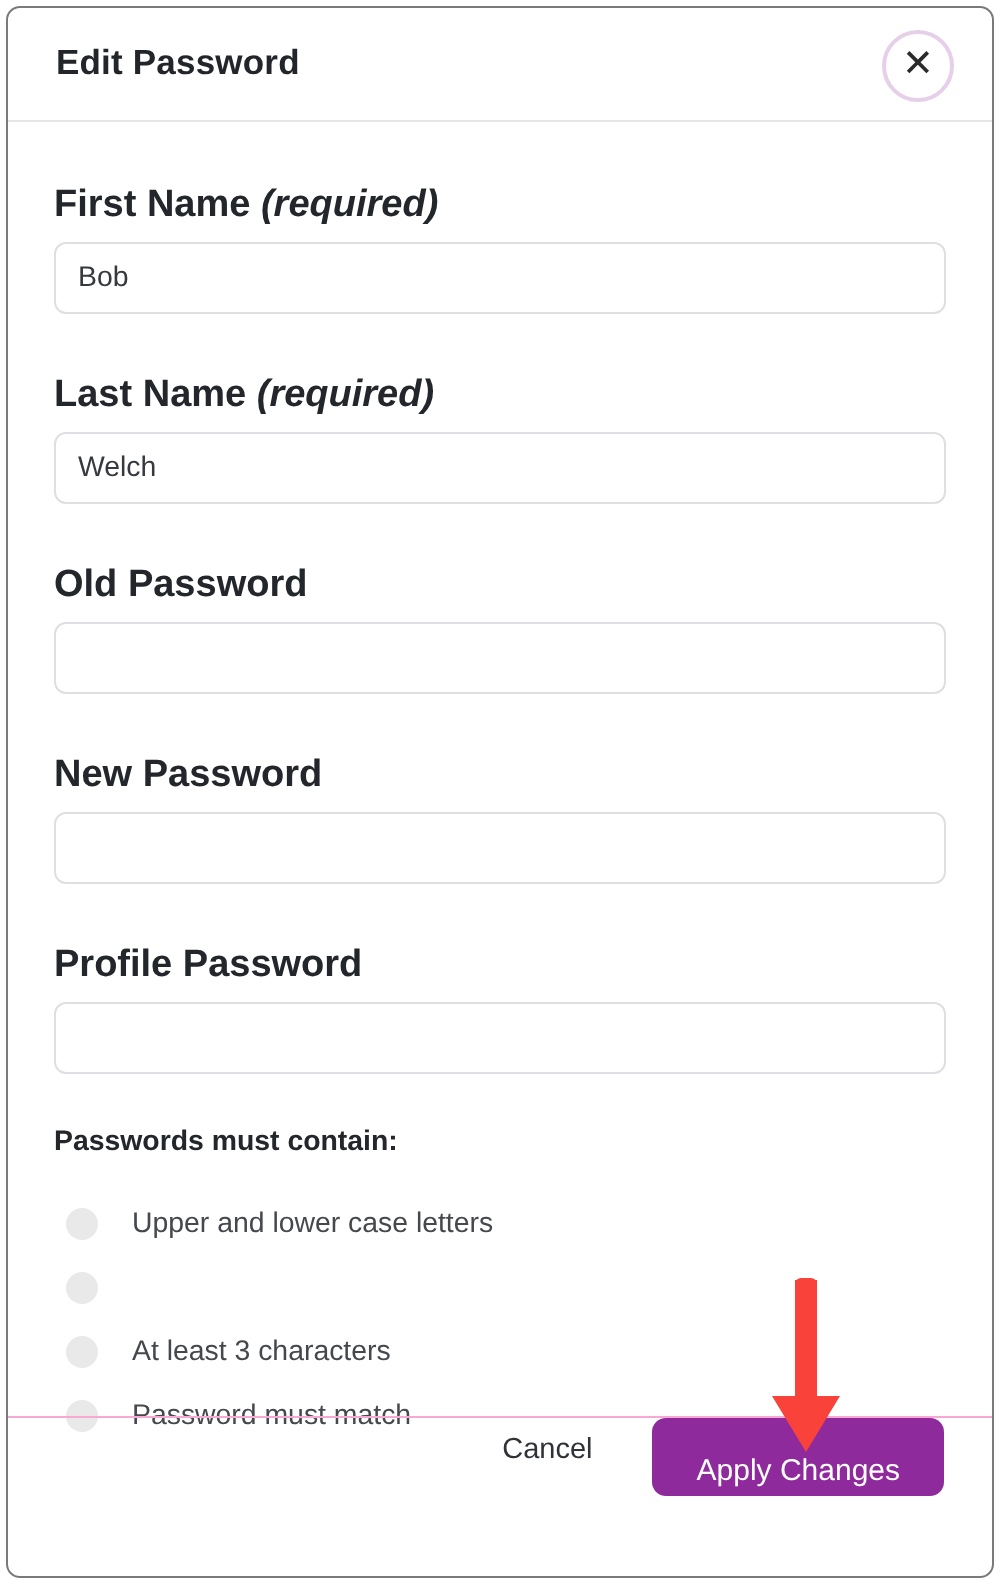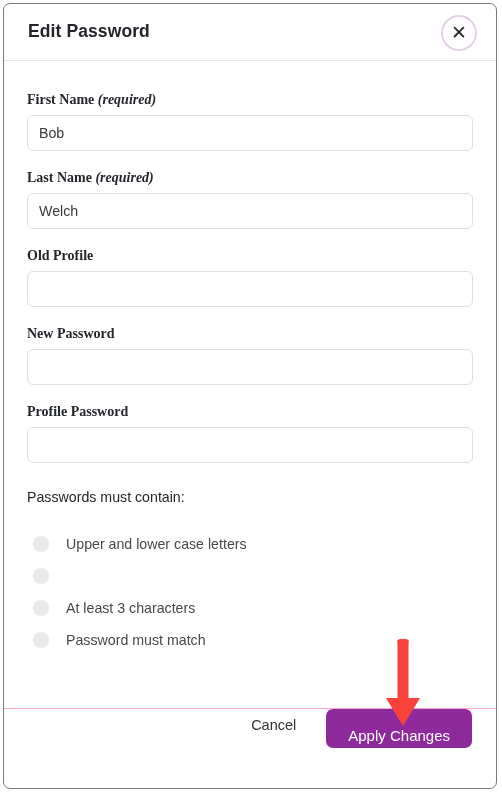--- a/index.html
+++ b/index.html
@@ -88,31 +88,30 @@
     position: absolute;
     top: 57px;
     left: 0;
     right: 0;
     bottom: 80px;
     padding: 0 23px;
     box-sizing: border-box;
   }
 
   .field {
-    margin-top: 19px;
+    margin-top: 30px;
   }
   .field:first-child { margin-top: 31px; }
 
   .field-label {
-    font-size: 14px;
+    font-size: 19px;
     font-weight: bold;
     color: #23262b;
     margin-bottom: 7px;
     display: block;
-    font-family: Liberation Serif, serif;
   }
   .field-label .req {
     font-weight: bold;
     font-style: italic;
   }
 
   .field-input {
     display: block;
     width: 100%;
     height: 36px;
@@ -126,23 +125,23 @@
     color: #36393e;
     outline: none;
   }
   .field-input::placeholder { color: #b5b8bc; }
 
   .requirements {
     margin-top: 26px;
   }
   .requirements-title {
     font-size: 14.2px;
-    font-weight: normal;
+    font-weight: bold;
     color: #23262b;
-    margin-bottom: 15px;
+    margin-bottom: 9px;
   }
   .requirement-row {
     display: flex;
     align-items: flex-end;
     height: 32px;
   }
   .requirement-dot {
     width: 16px;
     height: 16px;
     border-radius: 50%;
@@ -227,21 +226,21 @@
 
     <div class="field">
       <label class="field-label">
         <span>Last Name</span><span class="req"> (required)</span>
       </label>
       <input class="field-input" type="text" value="Welch" style="">
     </div>
 
     <div class="field">
       <label class="field-label">
-        <span>Old Profile</span><span class="req"></span>
+        <span>Old Password</span><span class="req"></span>
       </label>
       <input class="field-input" type="password" value="" style="">
     </div>
 
     <div class="field">
       <label class="field-label">
         <span>New Password</span><span class="req"></span>
       </label>
       <input class="field-input" type="password" value="" style="">
     </div>

